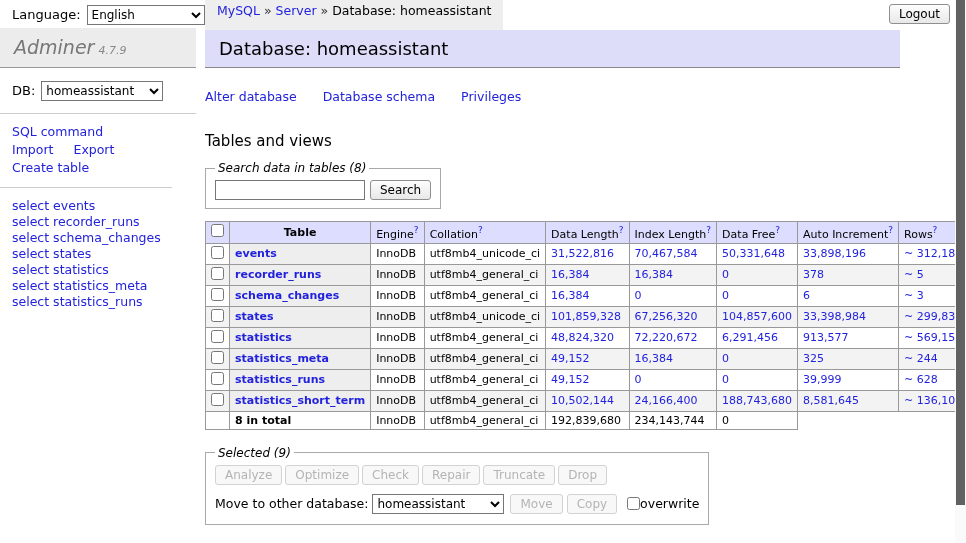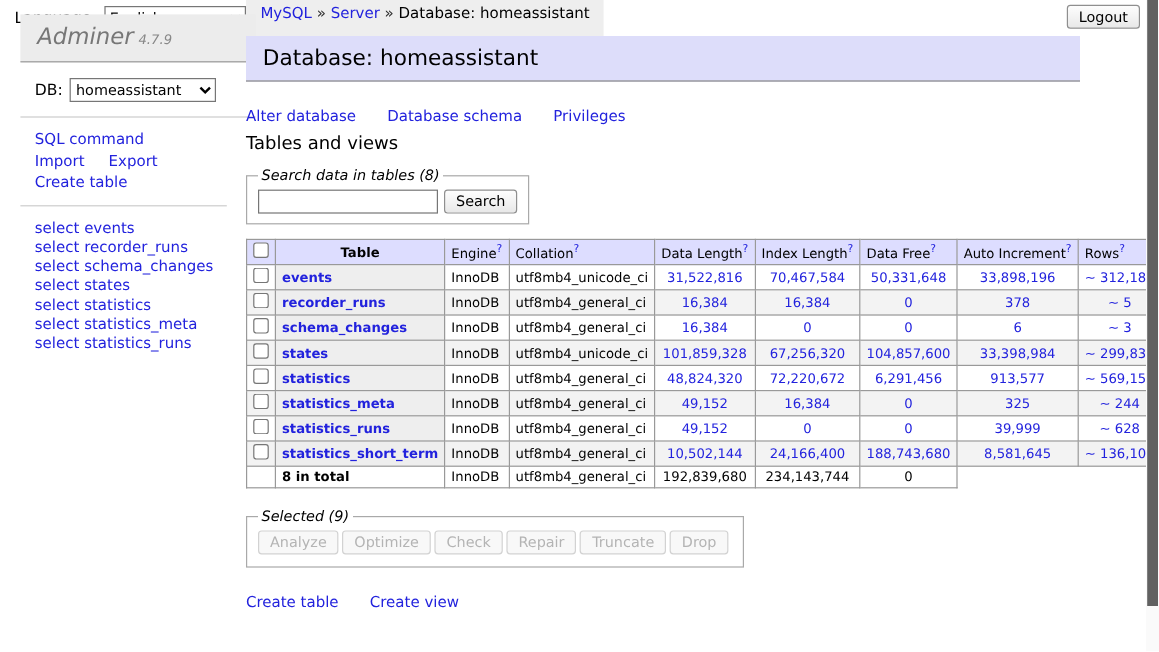--- a/index.html
+++ b/index.html
@@ -21,21 +21,21 @@
   select {
     font-family: "DejaVu Sans", sans-serif;
     font-size: 12px;
     border: 1px solid #767676;
     background: #fff;
     height: 20px;
   }
   #lang select { width: 118px; }
 
   
-  #menu { position: absolute; left: 0; top: 12px; width: 196px; margin-left: 17px; }
+  #menu { position: absolute; left: 0; top: 28px; width: 196px; }
   h1 {
     background: #ececec;
     border-bottom: 1px solid #999;
     padding: 8px 14px 9px;
     font-size: 19px;
     font-weight: 400;
     font-style: italic;
     color: #777;
   }
   h1 .version { font-size: 11px; color: #888; margin-left: 4px; }
@@ -86,21 +86,21 @@
   h2 {
     background: #ddddfa;
     border-bottom: 1px solid #888;
     padding: 8px 14px;
     font-size: 18px;
     font-weight: 400;
     width: 695px;
   }
   .links-row { margin: 21px 0 0; font-size: 12.5px; }
   .links-row a { margin-right: 22px; }
-  h3 { font-size: 15px; font-weight: 400; margin: 6px 0 0; }
+  h3 { font-size: 15px; font-weight: 400; margin: 28px 0 0; }
 
   fieldset {
     border: 1px solid #a9a9a9;
     padding: 5px 9px 8px;
     margin-top: 11px;
     display: inline-block;
   }
   legend { font-size: 12px; padding: 0 3px; font-style: italic; }
   input[type="text"] {
     font-family: "DejaVu Sans", sans-serif;
@@ -119,21 +119,21 @@
     white-space: nowrap;
     height: 18px;
   }
   thead th, thead td { background: #ddddff; }
   thead .col-table { font-weight: 700; text-align: center; min-width: 118px; }
   thead th { font-weight: 400; text-align: left; margin-top: 10px; }
   sup a { font-size: 9px; }
   tbody th.name { background: #eee; text-align: left; font-weight: 700; }
   tbody th.name a { font-weight: 700; }
   tr.odd td { background: #f3f3f3; }
-  td.num { text-align: center; }
+  td.num { text-align: left; }
   td.chk, th.chk { text-align: center; width: 22px; }
   tfoot th.name { background: #fff; text-align: left; font-weight: 700; }
   tfoot td.num { color: #000; }
 
   #selected-fieldset { margin-top: 16px; padding-bottom: 10px; }
   #selected-buttons button { margin-right: 3px; }
   #move-row { margin-top: 9px; font-size: 12.5px; }
   #move-row select { width: 132px; margin: 0 6px 0 4px; }
   #move-row button { margin-right: 4px; }
   #overwrite-wrap { margin-left: 6px; }
@@ -306,20 +306,23 @@
           <td class="num">192,839,680</td>
           <td class="num">234,143,744</td>
           <td class="num">0</td>
         </tr>
       </tfoot>
   </table>
 
   <fieldset id="selected-fieldset">
     <legend>Selected (9)</legend>
     <div id="selected-buttons"><button disabled="">Analyze</button><button disabled="">Optimize</button><button disabled="">Check</button><button disabled="">Repair</button><button disabled="">Truncate</button><button disabled="">Drop</button></div>
+    <div id="move-row">
+      <span>Move to other database:</span><select><option>homeassistant</option></select><button disabled="">Move</button><button disabled="">Copy</button><span id="overwrite-wrap"><input type="checkbox" style=""><span>overwrite</span></span>
+    </div>
   </fieldset>
 
   <div class="links-row" id="bottom-links"><a href="#">Create table</a> <a href="#">Create view</a> </div>
 
   
   
 
   
 </div>
 

